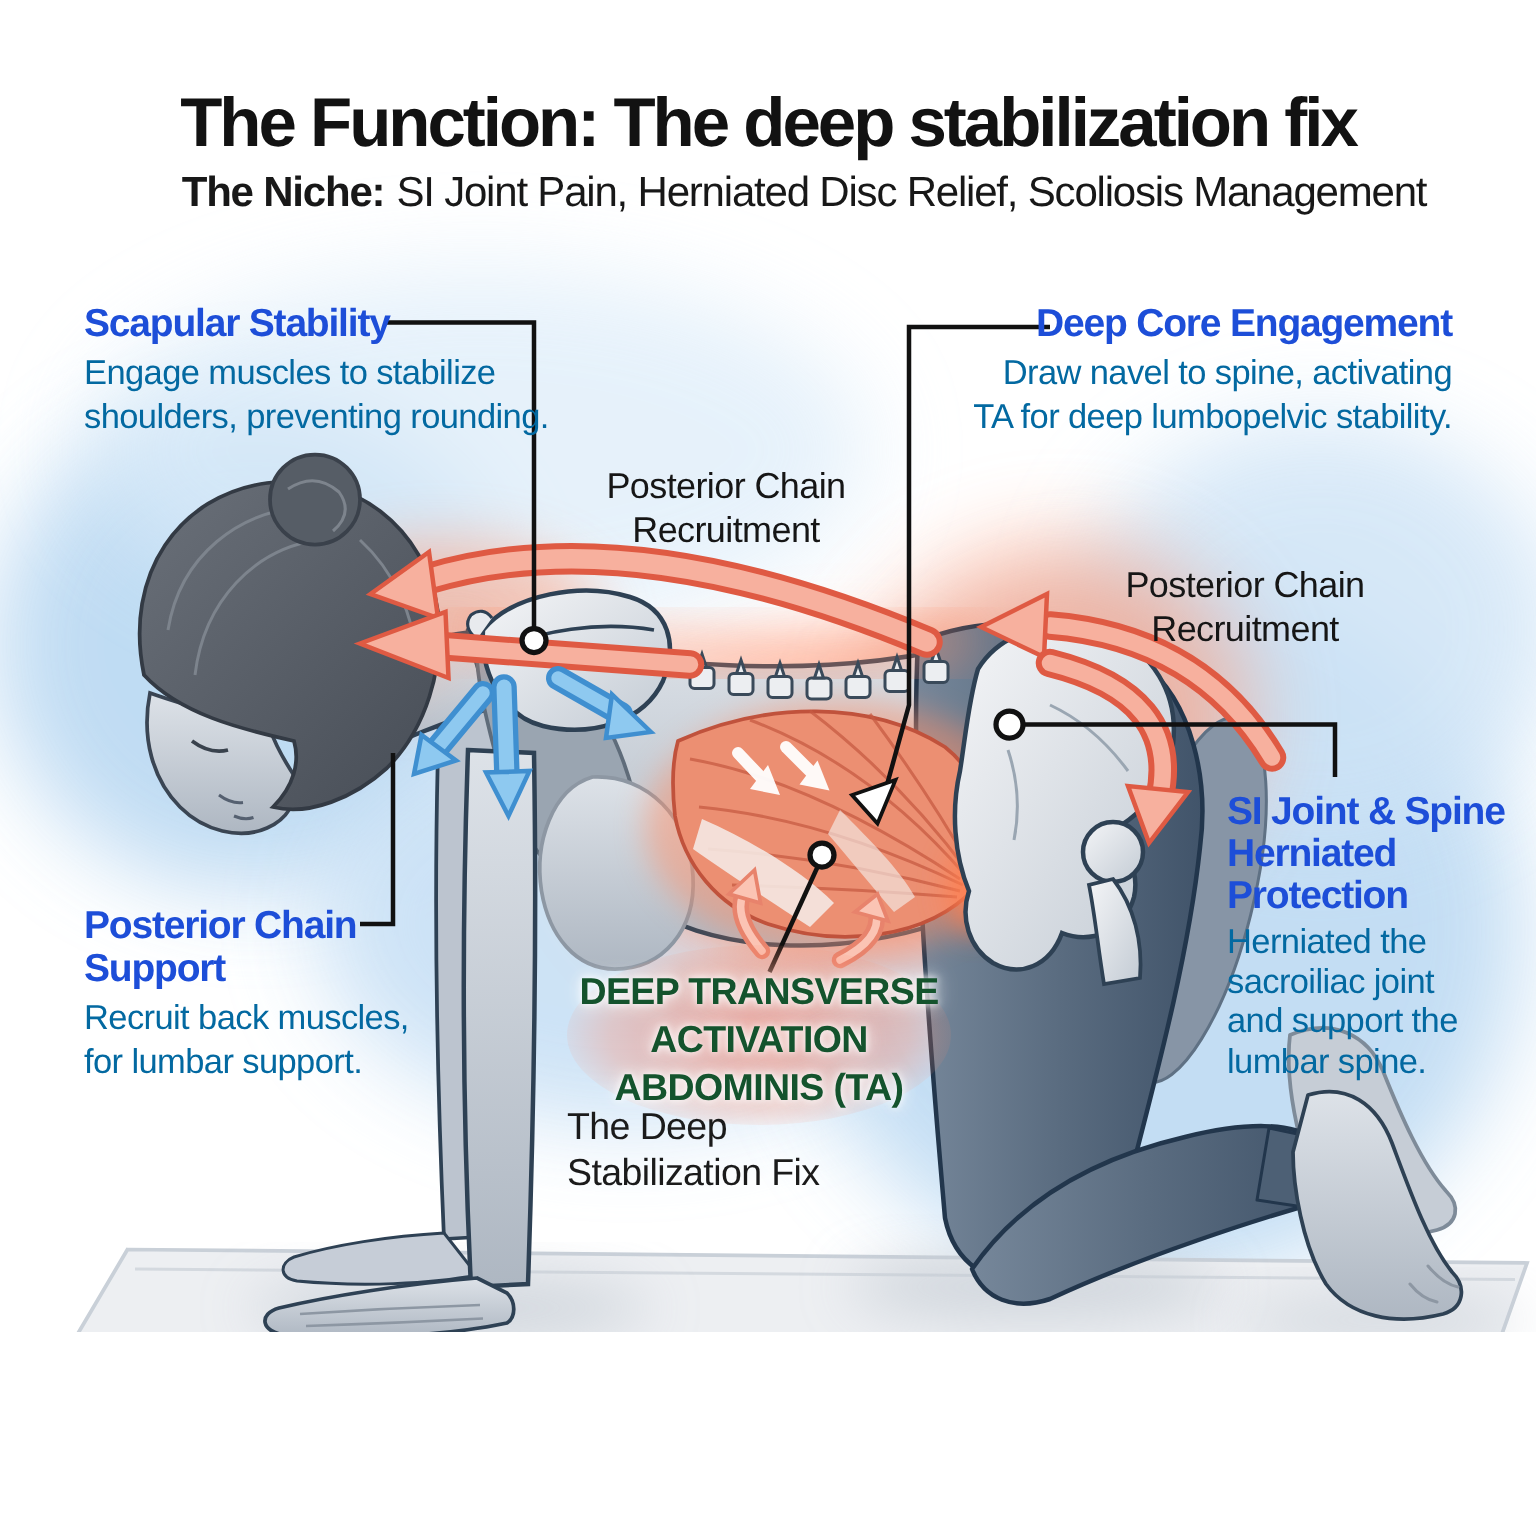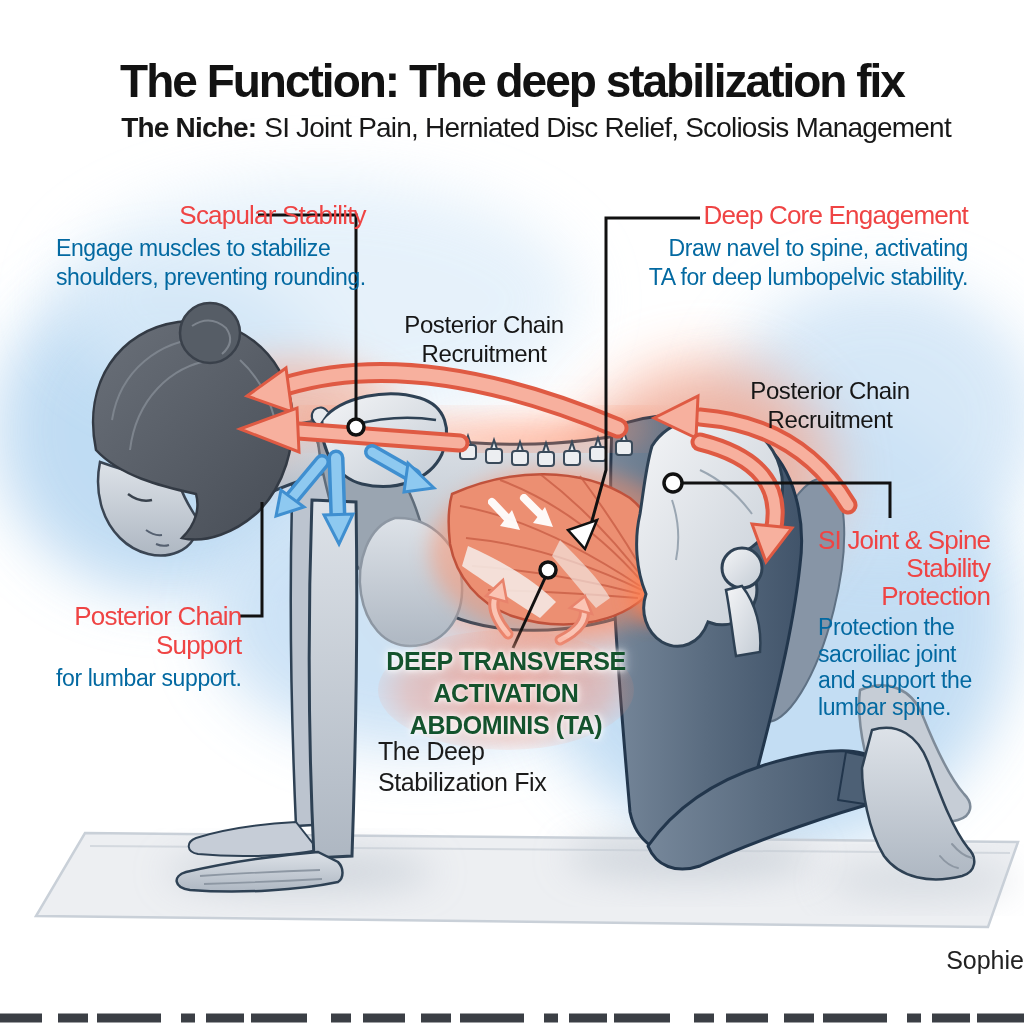--- a/index.html
+++ b/index.html
@@ -1,23 +1,23 @@
 <!DOCTYPE html>
 <html><head>
 <meta charset="utf-8">
 <style>
   html,body{margin:0;padding:0;background:#fff;}
-  .canvas{position:relative;width:1024px;height:1024px;background:#ffffff;overflow:hidden;
+  .canvas{position:relative;width:1024px;height:888px;background:#ffffff;overflow:hidden;
           font-family:"Liberation Sans",sans-serif;color:#161616;}
   .canvas svg{position:absolute;left:0;top:0;}
   .txt{position:absolute;white-space:nowrap;}
   .title{top:54px;left:0;width:1024px;text-align:center;font-weight:bold;font-size:46px;letter-spacing:-2px;color:#121212;}
   .subtitle{top:112px;left:0;width:1024px;text-align:center;font-size:28px;letter-spacing:-0.8px;color:#181818;padding-left:24px;}
   .subtitle .b{font-weight:bold;margin-right:8px;}
-  .lbl h3{margin:0;font-size:26px;line-height:29px;font-weight:normal;letter-spacing:-0.8px;color:#ef4444;text-align:right;}
+  .lbl h3{margin:0;font-size:26px;line-height:29px;font-weight:bold;letter-spacing:-0.8px;color:#1d4ed8;}
   .lbl .body{margin-top:4px;font-size:23px;line-height:29px;letter-spacing:-0.4px;color:#0369a1;}
   .lbl-scapular{left:56px;top:201px;}
   .lbl-deepcore{right:56px;top:201px;text-align:right;}
   .lbl-pcr1{left:354px;top:310px;width:260px;text-align:center;font-size:24px;line-height:29px;letter-spacing:-0.4px;}
   .lbl-pcr2{left:700px;top:376px;width:260px;text-align:center;font-size:24px;line-height:29px;letter-spacing:-0.4px;}
   .lbl-psupport{left:56px;top:602px;}
   .lbl-si{left:818px;top:526px;}
   .lbl-si h3{font-size:26px;line-height:28px;}
   .lbl-si .body{font-size:23px;line-height:26.5px;}
   .ta-glow{position:absolute;left:378px;top:630px;width:256px;height:120px;border-radius:50%;
@@ -292,41 +292,42 @@
 
 <div class="txt lbl-pcr2">
   <div>Posterior Chain</div>
   <div>Recruitment</div>
 </div>
 
 <div class="txt lbl lbl-psupport">
   <h3>Posterior Chain</h3>
   <h3>Support</h3>
   <div class="body">
+    <div>Recruit back muscles,</div>
     <div>for lumbar support.</div>
   </div>
 </div>
 
 <div class="ta-glow"></div>
 <div class="ta-red">
   <div>DEEP TRANSVERSE</div>
   <div>ACTIVATION</div>
   <div>ABDOMINIS (TA)</div>
 </div>
 <div class="ta-sub">
   <div>The Deep</div>
   <div>Stabilization Fix</div>
 </div>
 
 <div class="txt lbl lbl-si">
   <h3>SI Joint &amp; Spine</h3>
-  <h3>Stability</h3>
+  <h3>Herniated</h3>
   <h3>Protection</h3>
   <div class="body">
-    <div>Protection the</div>
+    <div>Herniated the</div>
     <div>sacroiliac joint</div>
     <div>and support the</div>
     <div>lumbar spine.</div>
   </div>
 </div>
 
 <div class="txt caption">Sophie</div>
 
 </div>
 

